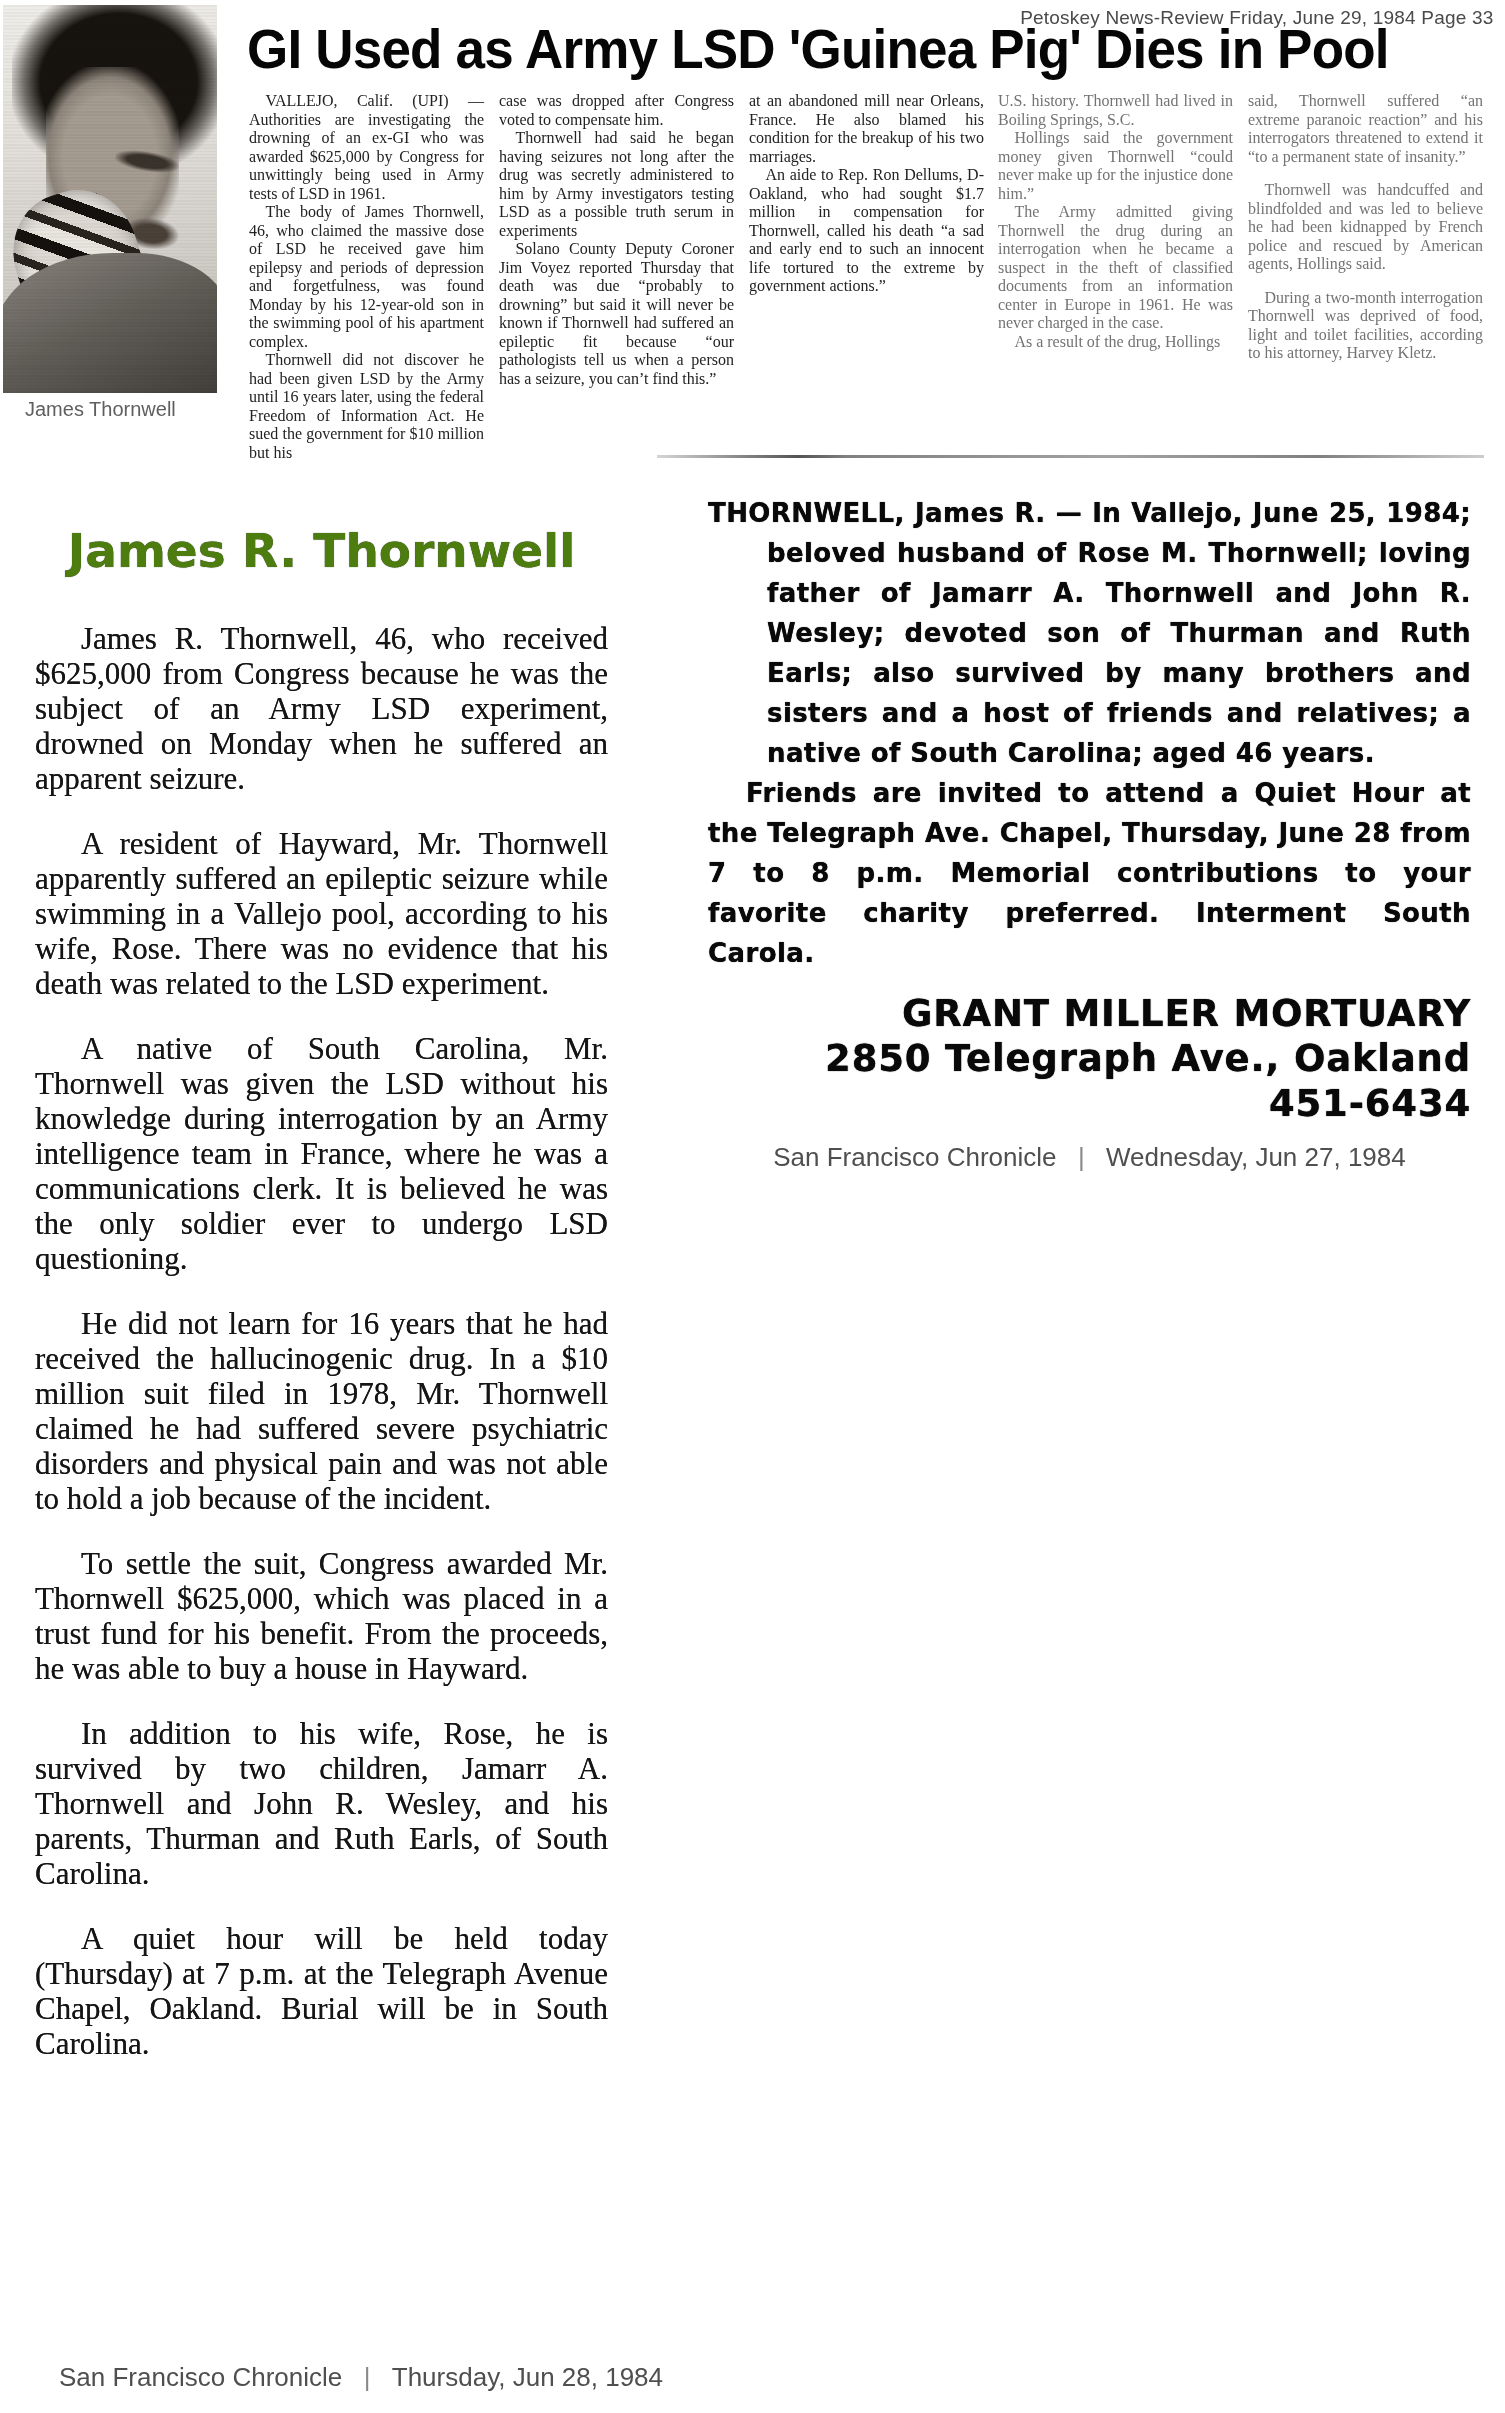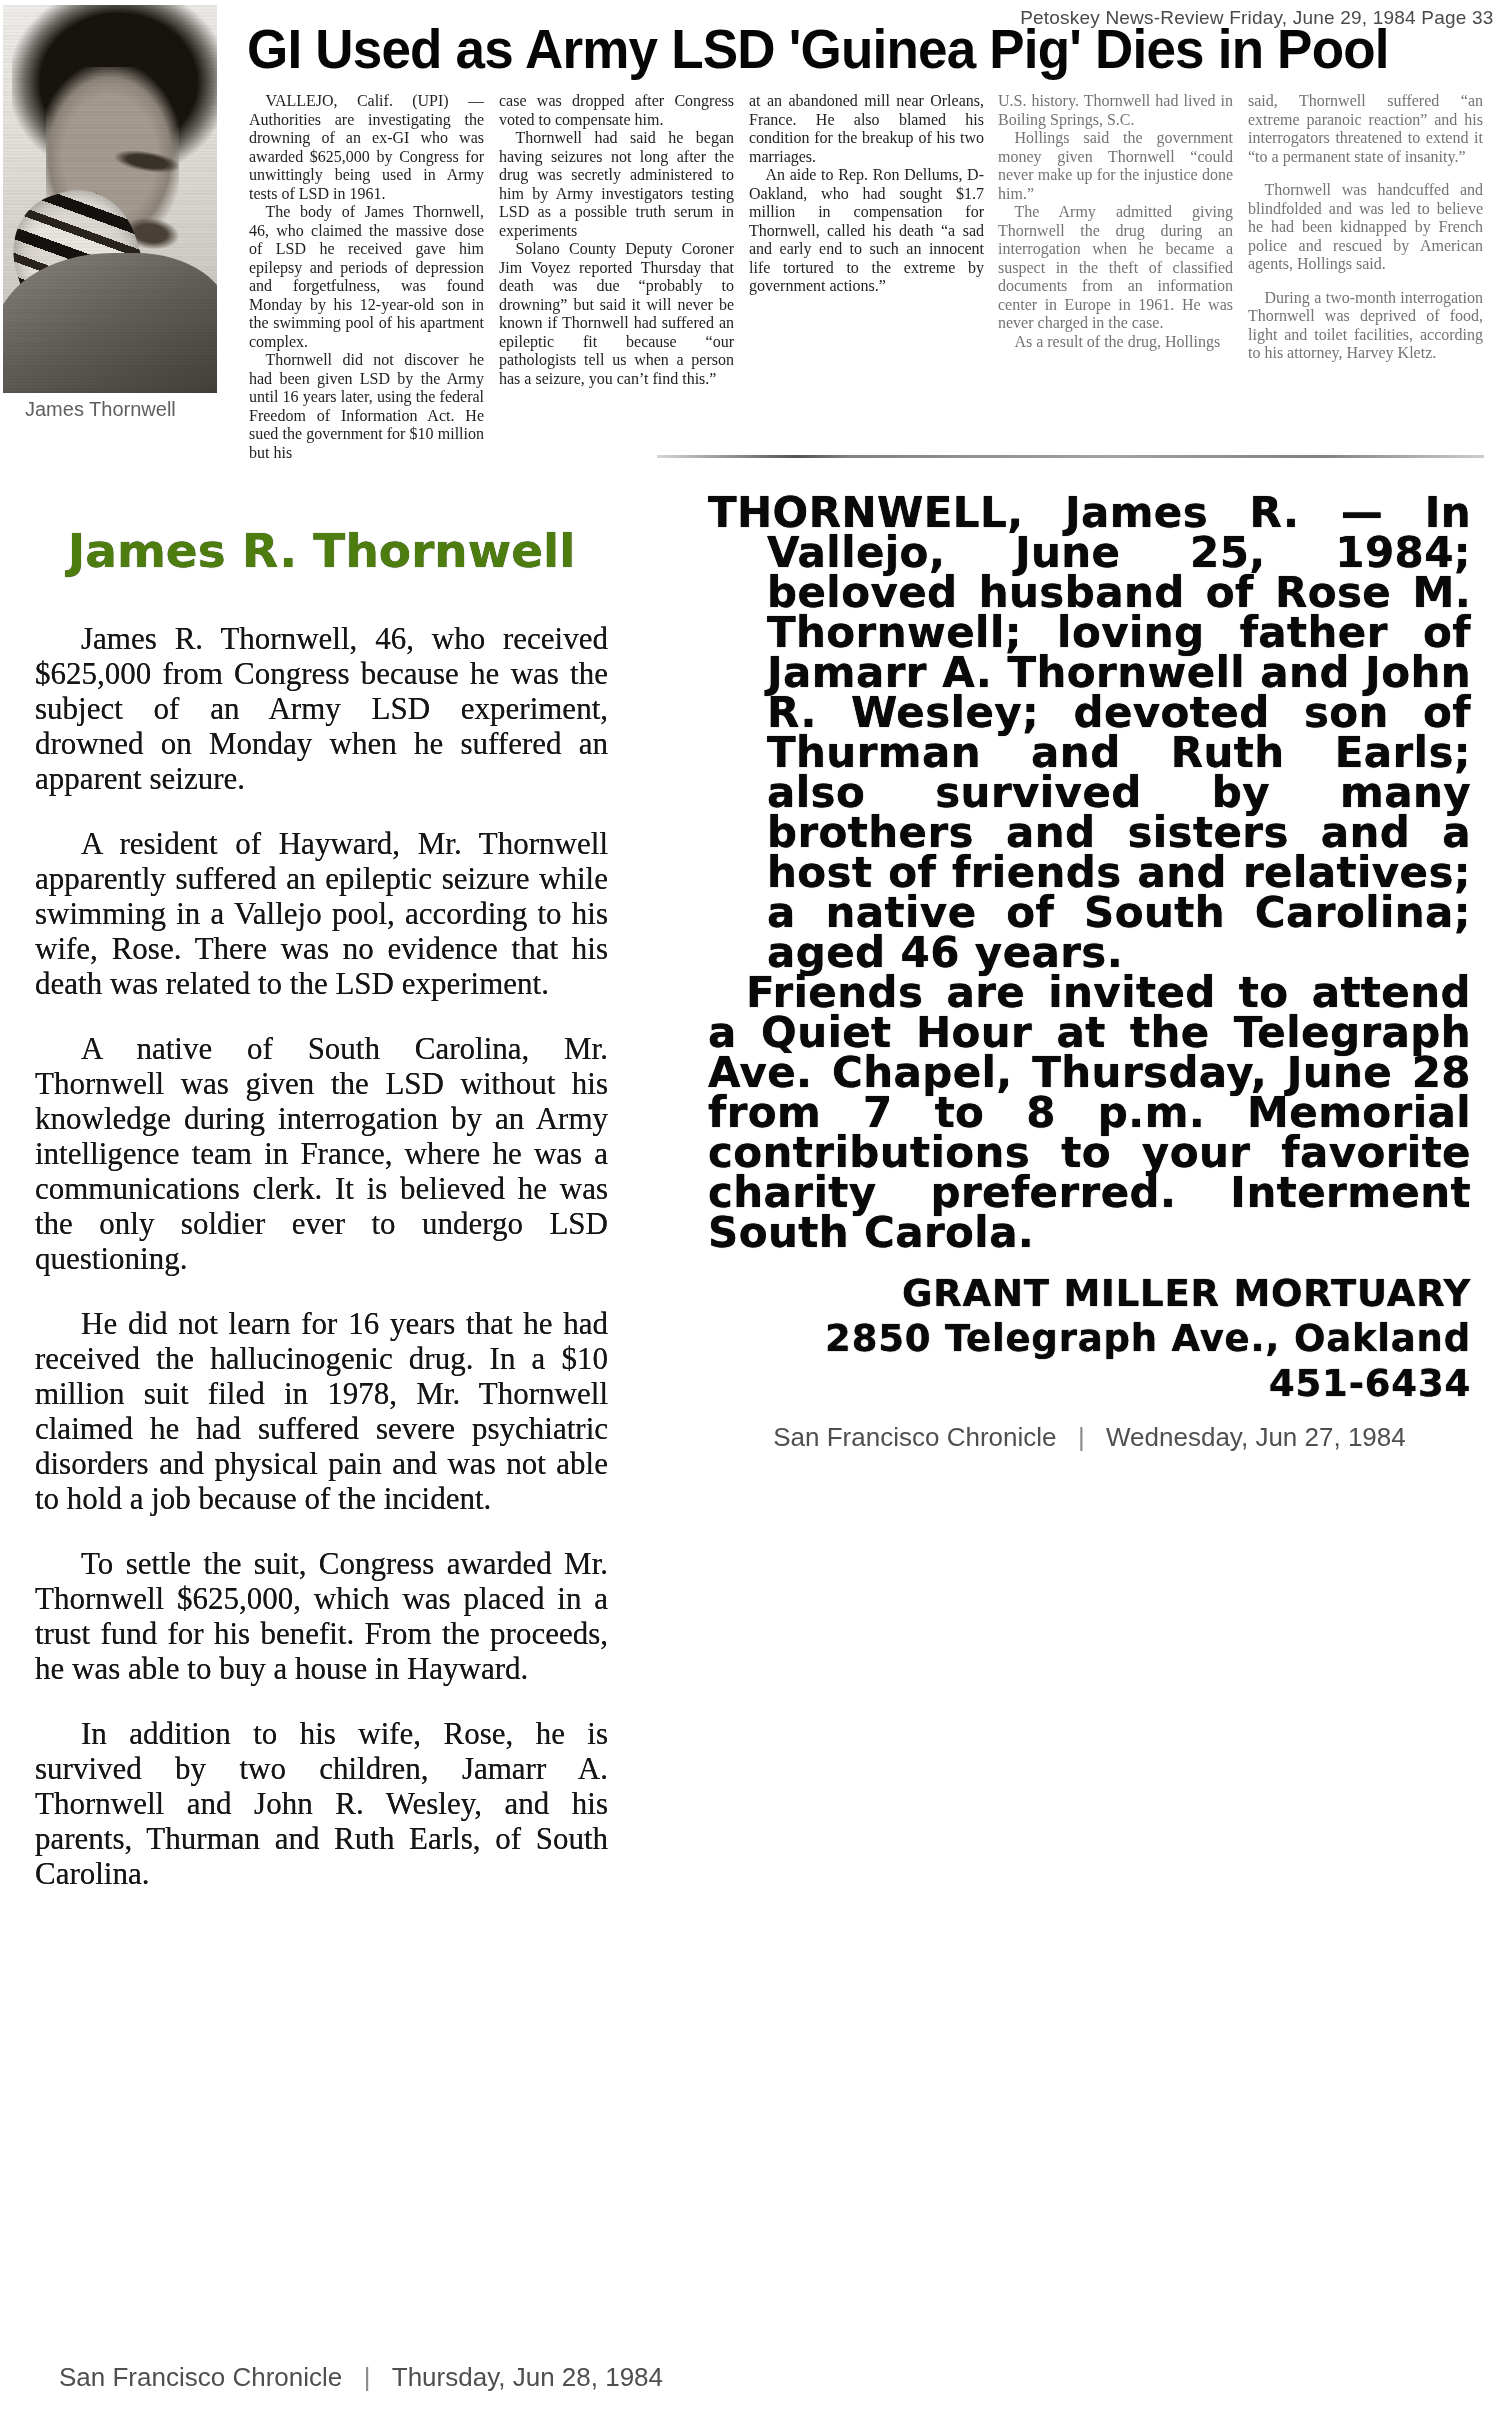--- a/index.html
+++ b/index.html
@@ -52,21 +52,21 @@
         font-size:47px;color:#4d7c0f;margin:0 0 43px 0;text-shadow:0 0 0.8px #222;}
   .obit p.body{font-size:31px;line-height:35px;text-align:justify;text-indent:46px;
         margin:0 0 30px 0;color:#151515;text-shadow:0 0 0.5px #333;}
   .attr{font-family:"Liberation Sans",sans-serif;font-size:26px;color:#4f4f4f;}
   .attr .sep{margin:0 21.4px;color:#8a8a8a;}
   .obit-attr{position:absolute;left:59px;top:2362px;}
 
   
   .notice{position:absolute;left:708px;top:493px;width:763px;
         font-family:"DejaVu Sans","Liberation Sans",sans-serif;font-weight:700;color:#090909;}
-  .notice p{margin:0;font-size:42px;line-height:40px;text-align:justify;
+  .notice p{margin:0;font-size:26px;line-height:40px;text-align:justify;
         letter-spacing:0.4px;text-shadow:0 0 0.8px #000;}
   .notice p.hang{padding-left:59px;text-indent:-59px;}
   .notice p.ind2{text-indent:38px;}
   .mortuary{margin-top:18px;text-align:right;}
   .mortuary div{font-size:37px;line-height:45px;letter-spacing:0.8px;text-shadow:0 0 1px #000;}
   .notice-attr{margin-top:16.4px;text-align:center;font-weight:400;text-shadow:none;}
 </style>
 </head>
 <body>
 
@@ -114,20 +114,21 @@
   <div class="rule"></div>
 
   <div class="obit">
     <h2 class="obit-title">James R. Thornwell</h2>
     <p class="body">James R. Thornwell, 46, who received $625,000 from Congress because he was the subject of an Army LSD experiment, drowned on Monday when he suffered an apparent seizure.</p>
     <p class="body">A resident of Hayward, Mr. Thornwell apparently suffered an epileptic seizure while swimming in a Vallejo pool, according to his wife, Rose. There was no evidence that his death was related to the LSD experiment.</p>
     <p class="body">A native of South Carolina, Mr. Thornwell was given the LSD without his knowledge during interrogation by an Army intelligence team in France, where he was a communications clerk. It is believed he was the only soldier ever to undergo LSD questioning.</p>
     <p class="body">He did not learn for 16 years that he had received the hallucinogenic drug. In a $10 million suit filed in 1978, Mr. Thornwell claimed he had suffered severe psychiatric disorders and physical pain and was not able to hold a job because of the incident.</p>
     <p class="body">To settle the suit, Congress awarded Mr. Thornwell $625,000, which was placed in a trust fund for his benefit. From the proceeds, he was able to buy a house in Hayward.</p>
     <p class="body">In addition to his wife, Rose, he is survived by two children, Jamarr A. Thornwell and John R. Wesley, and his parents, Thurman and Ruth Earls, of South Carolina.</p>
+    <p class="body">A quiet hour will be held today (Thursday) at 7 p.m. at the Telegraph Avenue Chapel, Oakland. Burial will be in South Carolina.</p>
   </div>
   <div class="attr obit-attr">
     <span>San Francisco Chronicle</span><span class="sep">|</span><span>Thursday, Jun 28, 1984</span>
   </div>
 
   <div class="notice">
     <p class="hang">THORNWELL, James R. — In Vallejo, June 25, 1984; beloved husband of Rose M. Thornwell; loving father of Jamarr A. Thornwell and John R. Wesley; devoted son of Thurman and Ruth Earls; also survived by many brothers and sisters and a host of friends and relatives; a native of South Carolina; aged 46 years.</p>
     <p class="ind2">Friends are invited to attend a Quiet Hour at the Telegraph Ave. Chapel, Thursday, June 28 from 7 to 8 p.m. Memorial contributions to your favorite charity preferred. Interment South Carola.</p>
     <div class="mortuary">
       <div>GRANT MILLER MORTUARY</div>

